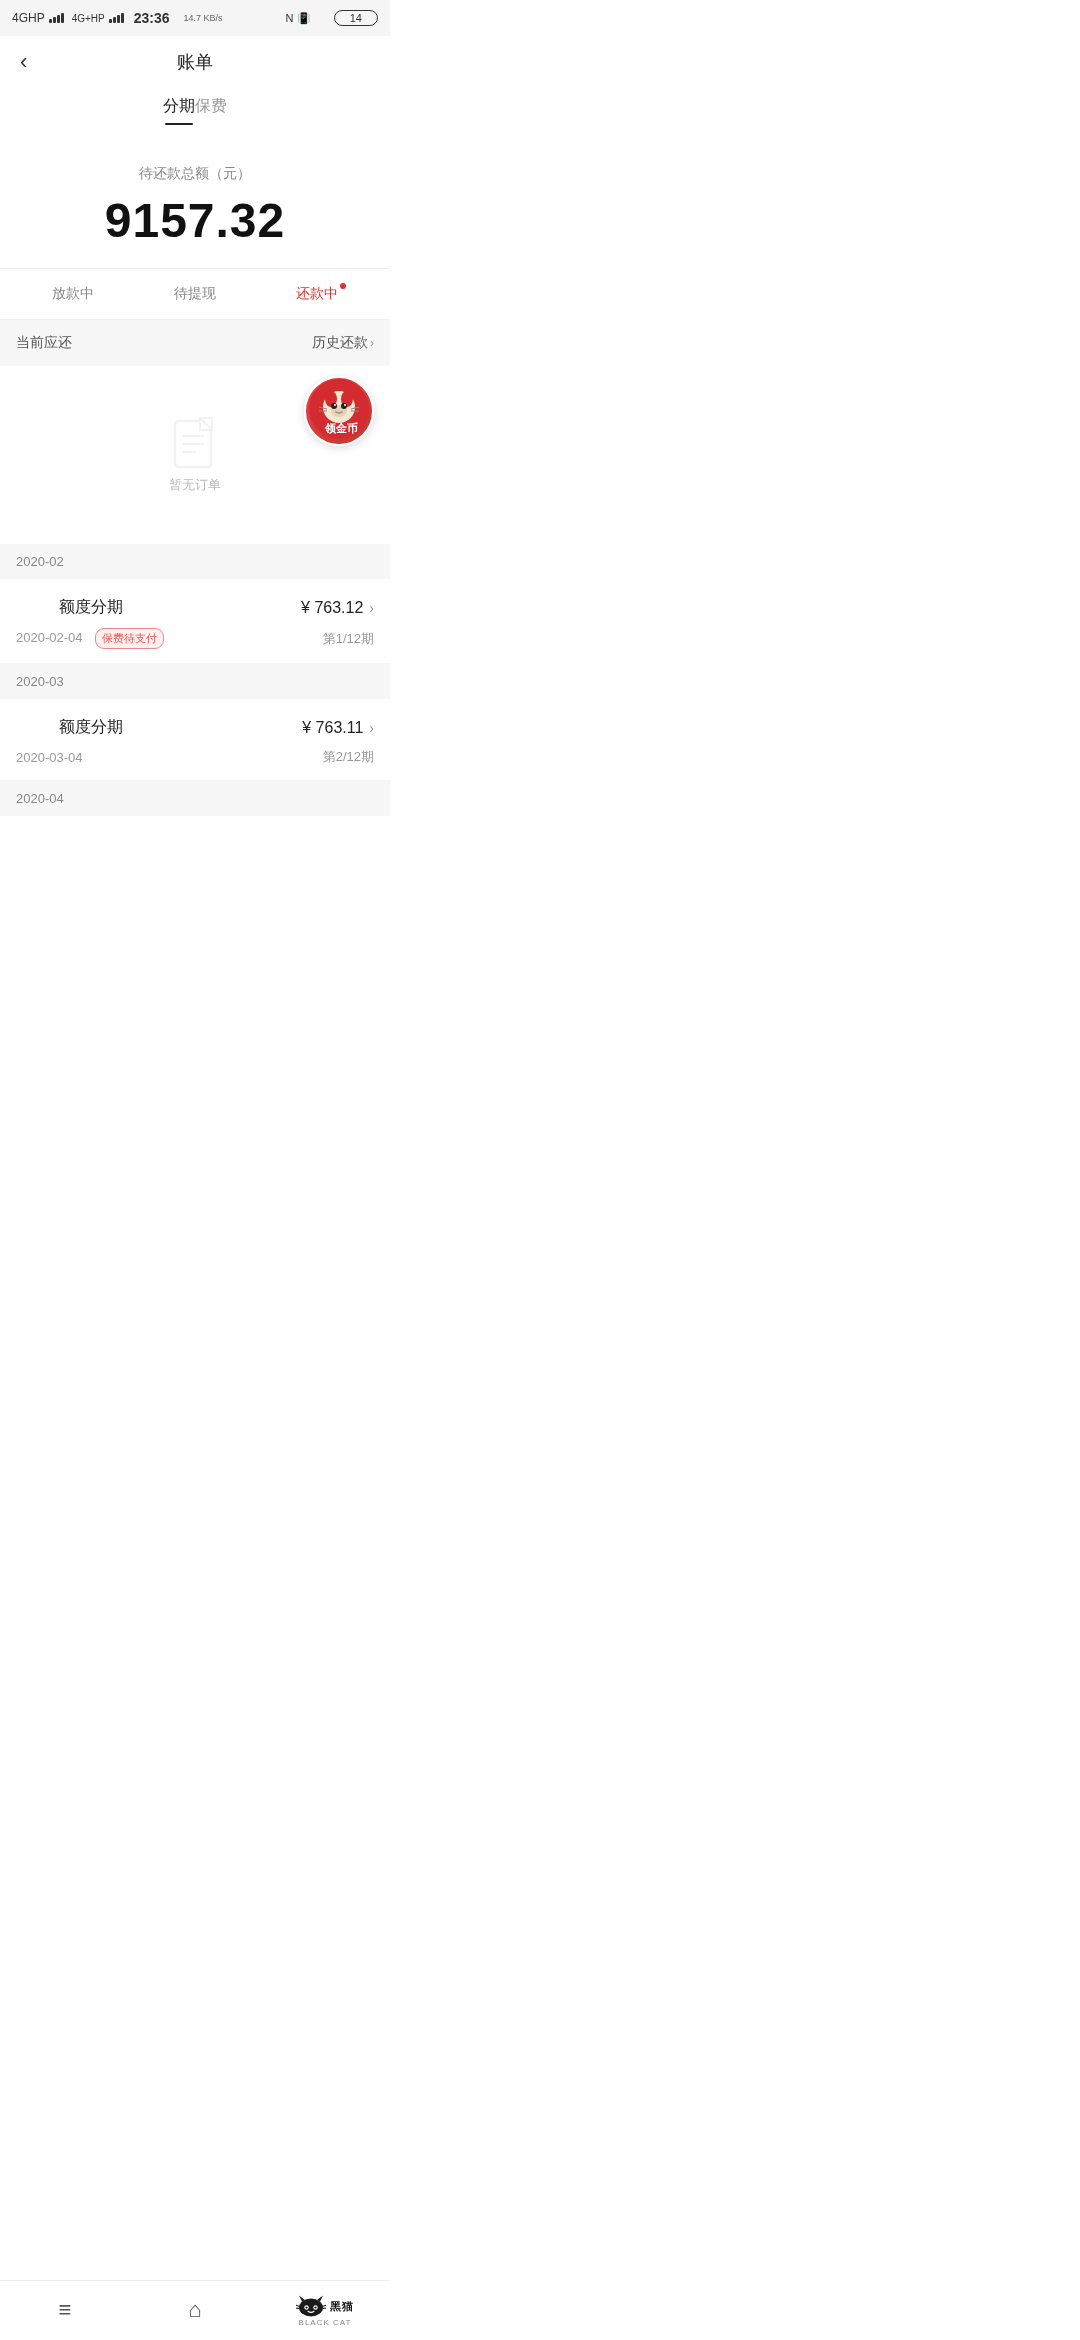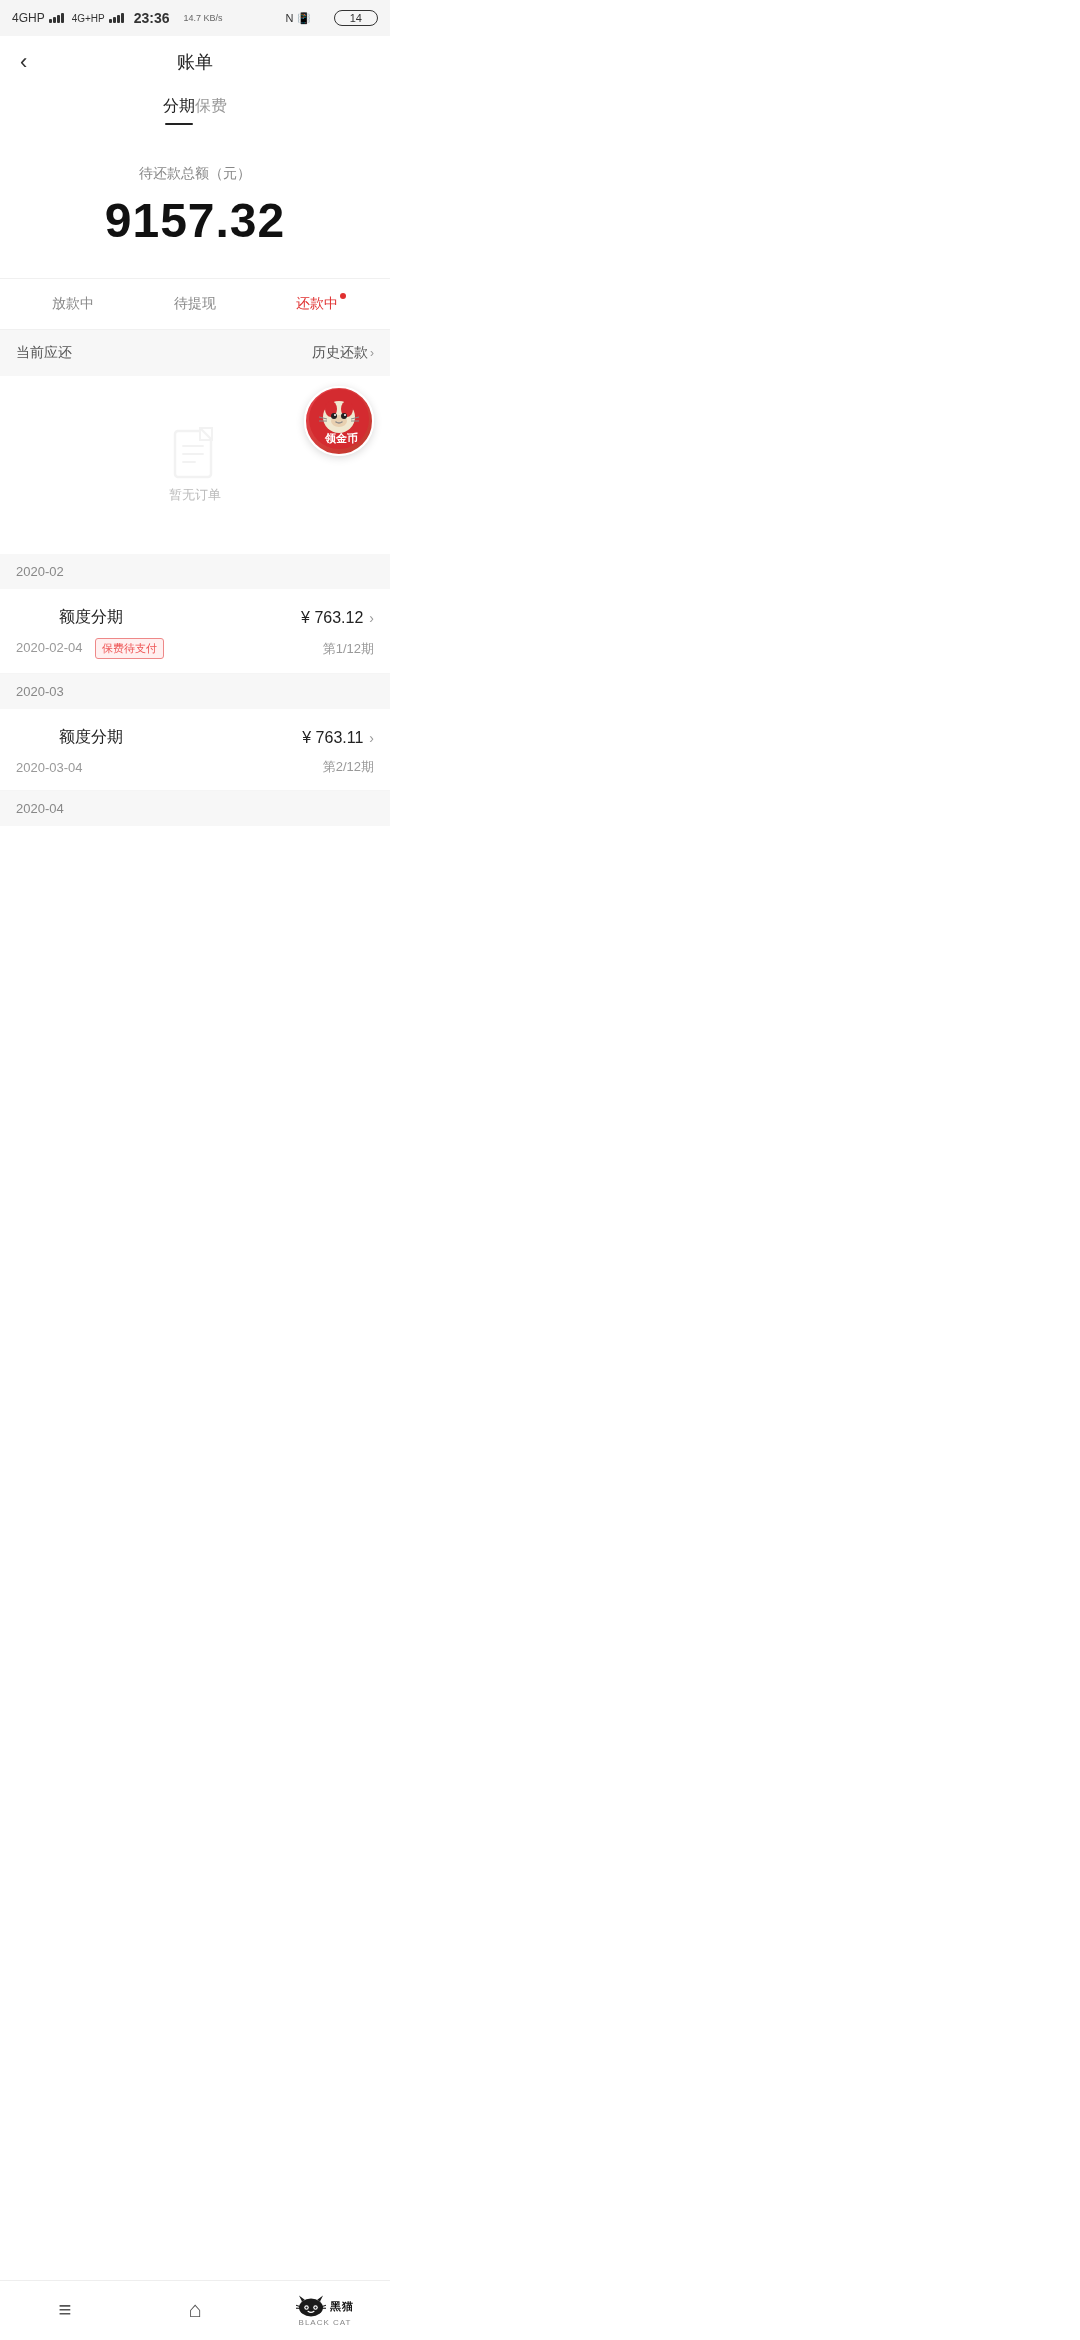--- a/index.html
+++ b/index.html
@@ -108,21 +108,20 @@
       letter-spacing: 1px;
     }
 
     
     .filter-tabs {
       display: flex;
       justify-content: space-around;
       padding: 16px 12px;
       border-top: 1px solid #f0f0f0;
       border-bottom: 1px solid #f0f0f0;
-      margin-top: 10px;
     }
     .filter-tab {
       font-size: 14px;
       color: #888;
       cursor: pointer;
       position: relative;
     }
     .filter-tab.active {
       color: #e03030;
       font-weight: 500;
@@ -249,21 +248,21 @@
       font-size: 13px;
       color: #999;
     }
     .bill-item-tag {
       display: inline-block;
       background: #fff0f0;
       border: 1px solid #e88;
       color: #e55;
       font-size: 11px;
       padding: 2px 6px;
-      border-radius: 3px;
+      border-radius: 9px;
       margin-left: 8px;
     }
     .bill-item-period {
       font-size: 13px;
       color: #999;
     }
 
     
     .bottom-nav {
       position: fixed;

